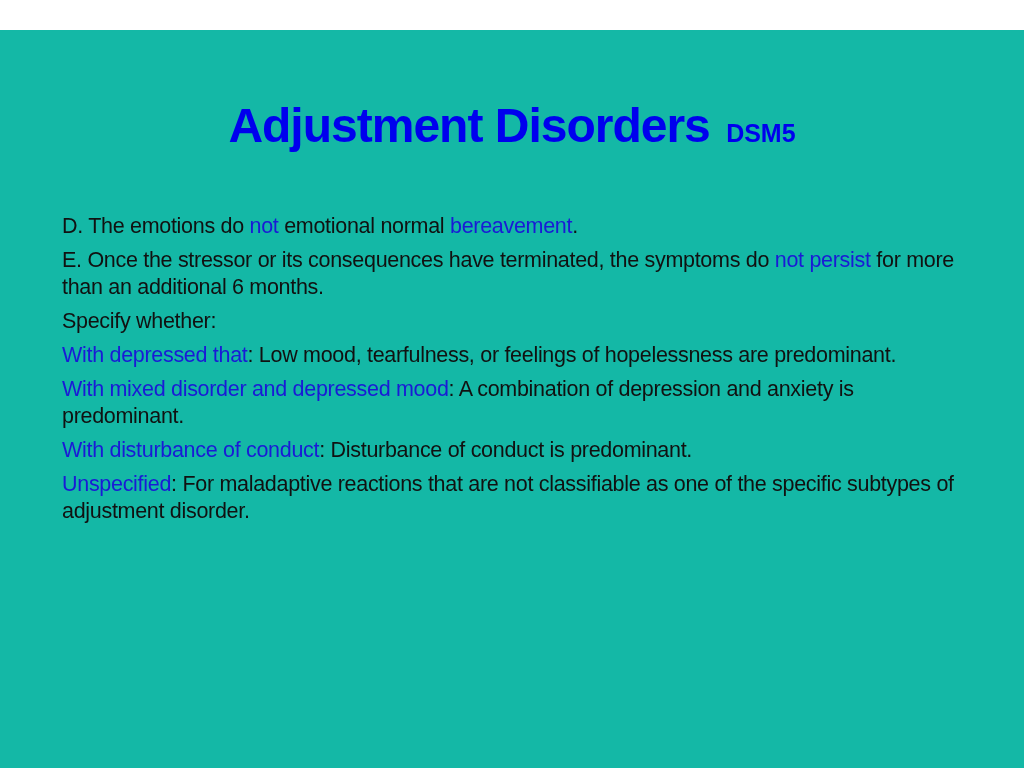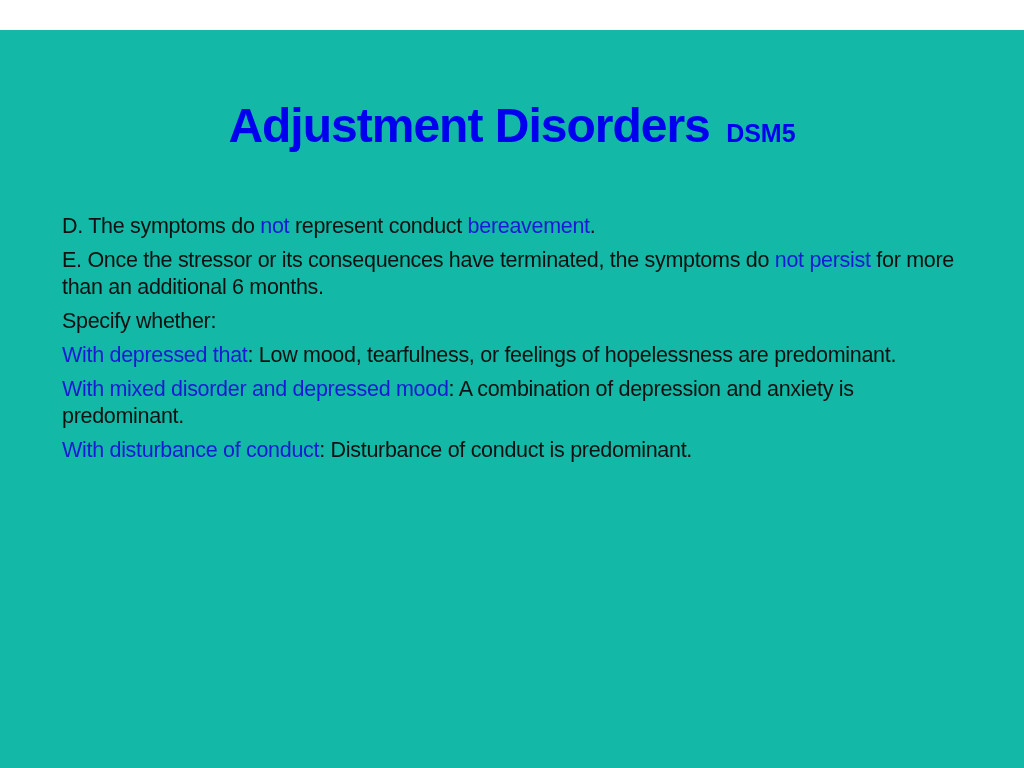--- a/index.html
+++ b/index.html
@@ -57,28 +57,29 @@
       color: #1a1ad6;
     }
   </style>
 </head>
 <body>
 
 <div class="slide">
   <div class="title"><span>Adjustment Disorders</span> <span class="sub">DSM5</span></div>
 
   <div class="body">
-    <p class="para"><span>D. The symptoms do </span><span class="hl">not</span><span> represent conduct </span><span class="hl">bereavement</span><span>.</span></p>
+    <p class="para"><span>D. The emotions do </span><span class="hl">not</span><span> emotional normal </span><span class="hl">bereavement</span><span>.</span></p>
 
     <p class="para"><span>E. Once the stressor or its consequences have terminated, the symptoms do </span><span class="hl">not persist</span><span> for more than an additional 6 months.</span></p>
 
     <p class="para"><span>Specify whether:</span></p>
 
     <p class="para"><span class="hl">With depressed that</span><span>: Low mood, tearfulness, or feelings of hopelessness are predominant.</span></p>
 
 
     <p class="para"><span class="hl">With mixed disorder and depressed mood</span><span>: A combination of depression and anxiety is predominant.</span></p>
 
     <p class="para"><span class="hl">With disturbance of conduct</span><span>: Disturbance of conduct is predominant.</span></p>
 
 
+    <p class="para"><span class="hl">Unspecified</span><span>: For maladaptive reactions that are not classifiable as one of the specific subtypes of adjustment disorder.</span></p>
   </div>
 </div>
 
 </body></html>

